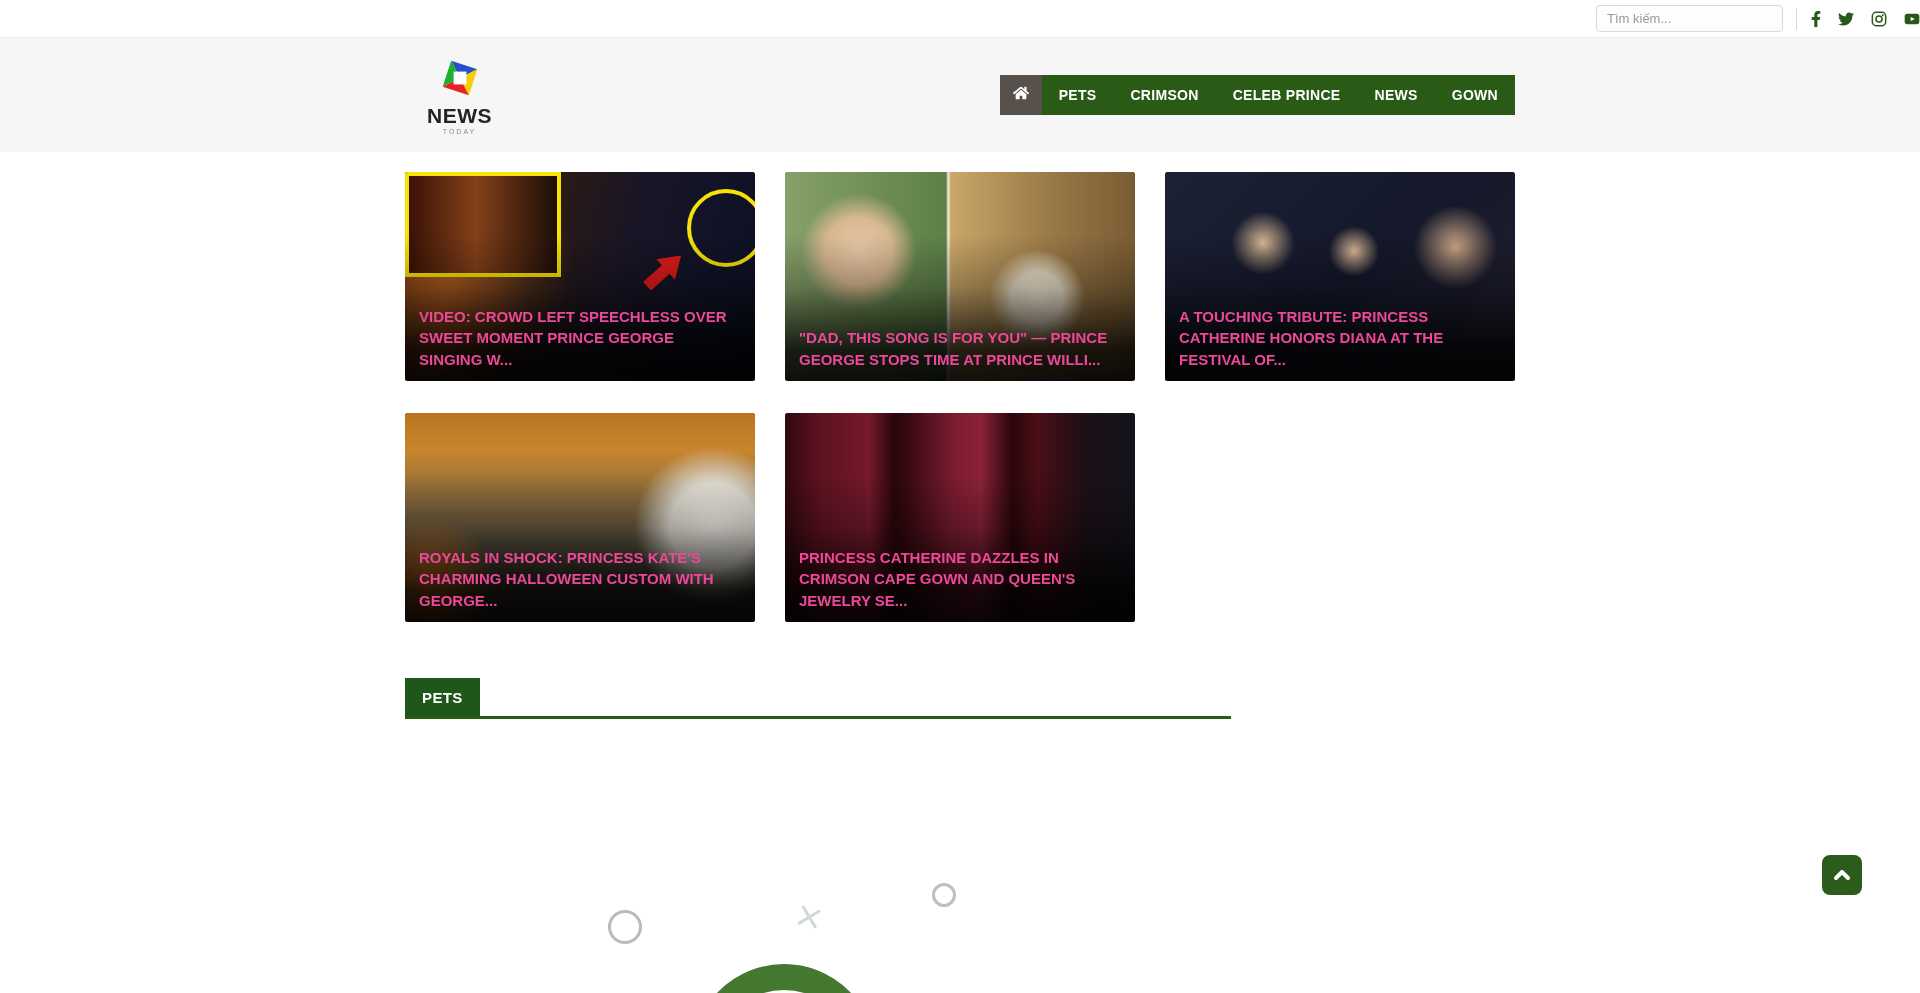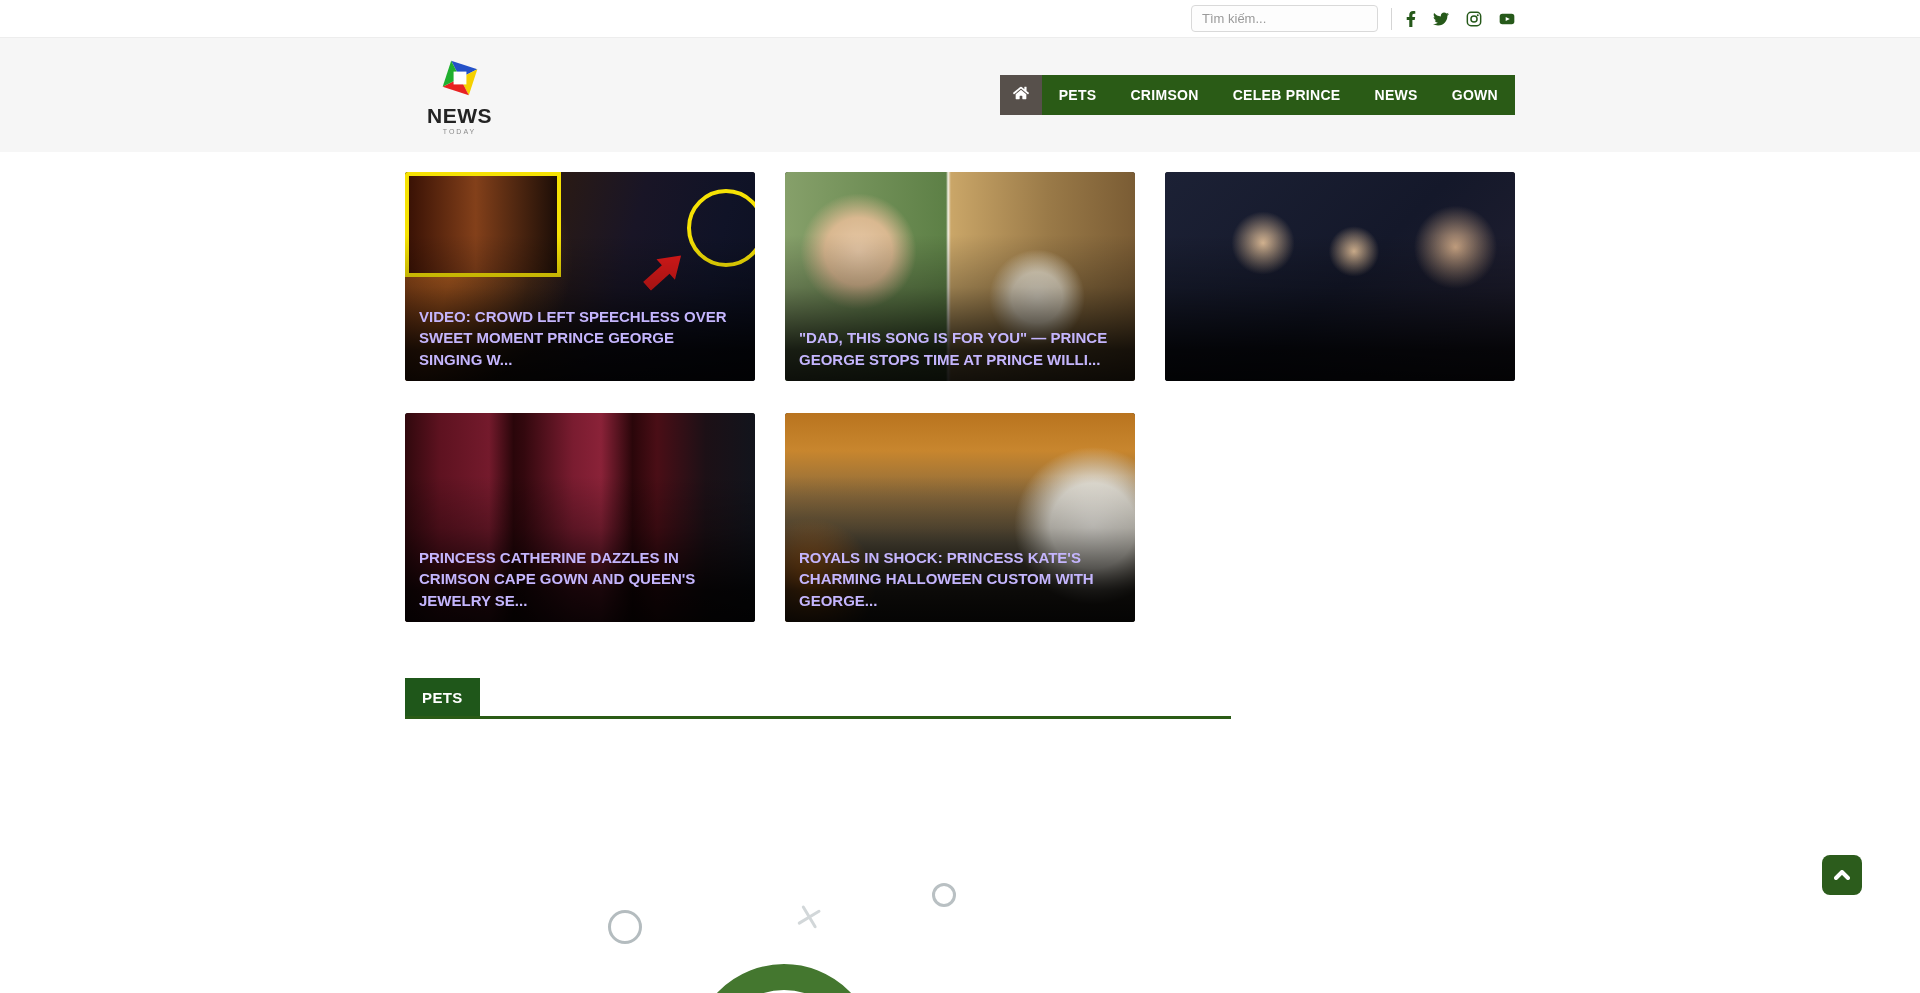--- a/index.html
+++ b/index.html
@@ -1,21 +1,21 @@
 <!DOCTYPE html>
 <html><head>
 <meta charset="utf-8">
 <style>
   * { margin:0; padding:0; box-sizing:border-box; }
   body { font-family:"Liberation Sans", sans-serif; background:#fff; }
   .page { position:relative; width:1920px; height:993px; background:#fff; overflow:hidden; }
 
   
   .topbar { height:38px; background:#fff; border-bottom:1px solid #ededed;
-            display:flex; align-items:center; justify-content:flex-end; padding-right:405px; }
+            display:flex; align-items:center; justify-content:flex-end; }
   .search-group { display:flex; align-items:center; height:27px; width:187px;
                   border:1px solid #d9d9d9; border-radius:4px; background:#fdfdfd; overflow:hidden; }
   .search-group input { flex:1; border:none; outline:none; background:transparent;
                         font-size:13px; color:#444; padding:0 10px; font-family:inherit; }
   .search-group input::placeholder { color:#9a9a9a; }
   .tb-divider { width:1px; height:22px; background:#d5d5d5; margin:0 14px 0 13px; }
   .social { display:flex; align-items:center; gap:17px; }
   .social a { color:#26591a; display:flex; align-items:center; text-decoration:none; }
   .social svg { height:16px; }
 
@@ -34,21 +34,21 @@
               font-size:14px; font-weight:bold; letter-spacing:.3px; cursor:pointer; white-space:nowrap; }
 
   
   .content { width:1110px; margin:20px auto 0; }
   .cards { display:grid; grid-template-columns:repeat(3,350px); gap:32px 30px; }
   .card { position:relative; width:350px; height:209px; border-radius:3px; overflow:hidden; cursor:pointer; background:#222; }
   .card-img { position:absolute; inset:0; z-index:1; }
   .card-shade { position:absolute; inset:0; z-index:3;
                 background:linear-gradient(180deg, rgba(0,0,0,0) 30%, rgba(0,0,0,.25) 55%, rgba(0,0,0,.82) 85%, rgba(0,0,0,.9) 100%); }
   .card-title { position:absolute; left:0; right:0; bottom:0; z-index:4; padding:8px 14px 11px;
-                color:#c4b5fd; font-size:15px; font-weight:bold; line-height:1.42; }
+                color:#ec4899; font-size:15px; font-weight:bold; line-height:1.42; }
 
   .img-1 { background:
       radial-gradient(circle at 12% 42%, rgba(226,126,44,.55), rgba(0,0,0,0) 38%),
       linear-gradient(105deg,#4a1c08 0%,#7a3a15 18%,#2a1a14 38%,#191526 60%,#101327 82%,#0c1022 100%); }
   .img-2 { background:
       radial-gradient(ellipse 62px 120px at 47% 60%, #ead9c4 0%, #d9c3a8 45%, rgba(0,0,0,0) 75%),
       radial-gradient(circle at 82% 18%, rgba(205,214,255,.28), rgba(0,0,0,0) 30%),
       linear-gradient(180deg,#232840 0%,#3c3f58 35%,#69495a 60%,#8c3246 82%,#641b2c 100%); }
   .img-3 { background:
       radial-gradient(circle at 21% 38%, #e8c9a8 0%, #d9b890 11%, rgba(0,0,0,0) 19%),
@@ -191,32 +191,33 @@
 
       <a class="card">
         <div class="card-img img-3"></div>
         <div class="card-shade"></div>
         <div class="card-title">"DAD, THIS SONG IS FOR YOU" — PRINCE GEORGE STOPS TIME AT PRINCE WILLI...</div>
       </a>
 
       <a class="card">
         <div class="card-img img-4"></div>
         <div class="card-shade"></div>
+        <div class="card-title">A TOUCHING TRIBUTE: PRINCESS CATHERINE HONORS DIANA AT THE FESTIVAL OF...</div>
+      </a>
+
+      <a class="card">
+        <div class="card-img img-6"></div>
+        <div class="card-shade"></div>
+        <div class="card-title">ROYALS IN SHOCK: PRINCESS KATE'S CHARMING HALLOWEEN CUSTOM WITH GEORGE...</div>
       </a>
 
       <a class="card">
         <div class="card-img img-5"></div>
         <div class="card-shade"></div>
         <div class="card-title">PRINCESS CATHERINE DAZZLES IN CRIMSON CAPE GOWN AND QUEEN'S JEWELRY SE...</div>
-      </a>
-
-      <a class="card">
-        <div class="card-img img-6"></div>
-        <div class="card-shade"></div>
-        <div class="card-title">ROYALS IN SHOCK: PRINCESS KATE'S CHARMING HALLOWEEN CUSTOM WITH GEORGE...</div>
       </a>
 
     </div>
 
     <div class="section-head">
       <span class="section-label">PETS</span>
     </div>
   </div>
 
   <div class="deco-circle-a"></div>

